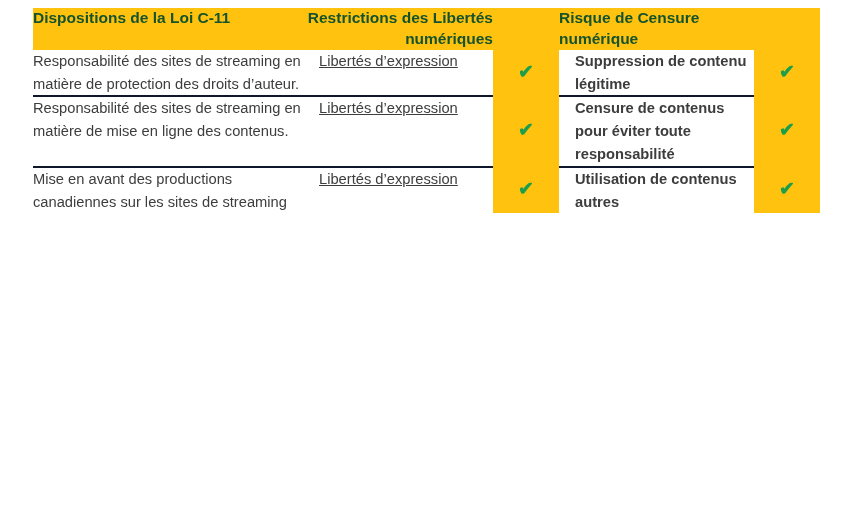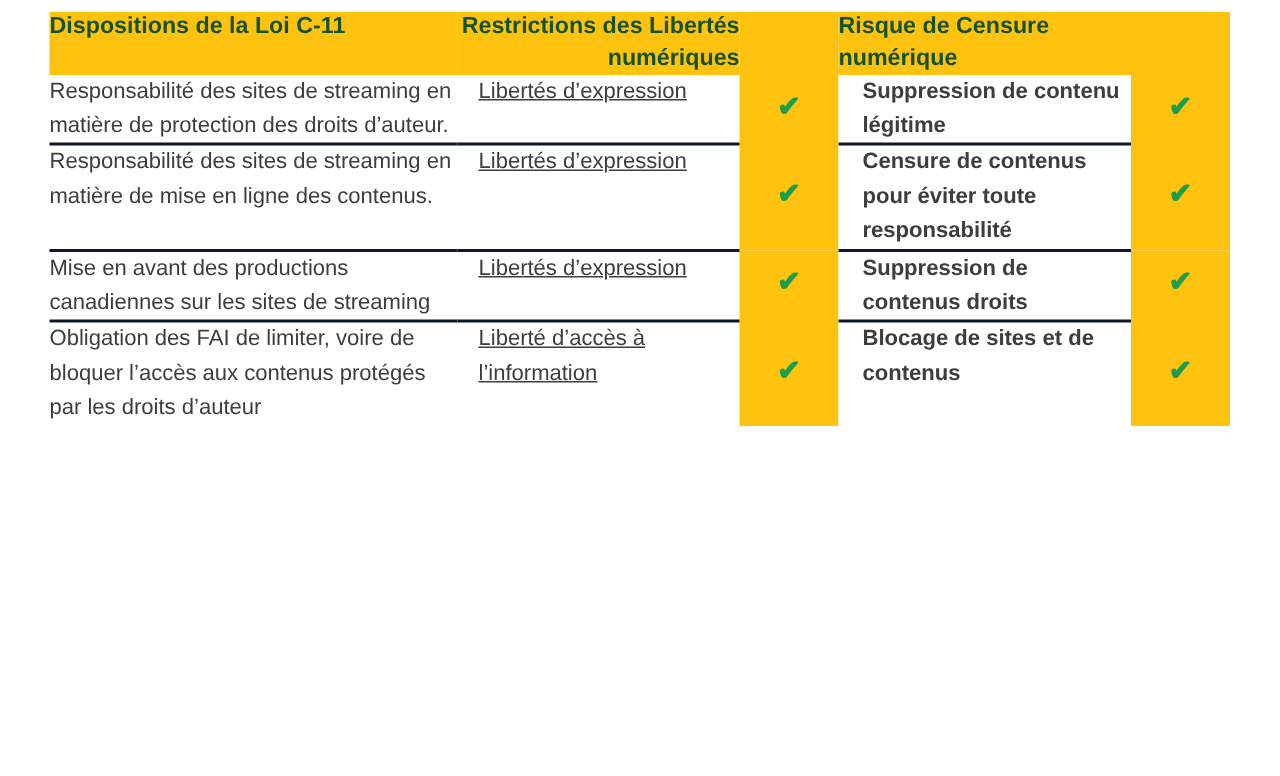--- a/index.html
+++ b/index.html
@@ -96,25 +96,18 @@
         <td class="c-text-1">Responsabilité des sites de streaming en matière de mise en ligne des contenus.</td>
         <td class="c-text-2">Libertés d’expression</td>
         <td class="check"><span class="tick">✔</span></td>
         <td class="c-text-4">Censure de contenus pour éviter toute responsabilité</td>
         <td class="check"><span class="tick">✔</span></td>
       </tr>
       <tr>
         <td class="c-text-1">Mise en avant des productions canadiennes sur les sites de streaming</td>
         <td class="c-text-2">Libertés d’expression</td>
         <td class="check"><span class="tick">✔</span></td>
-        <td class="c-text-4">Suppression de contenus droits</td>
-        <td class="check"><span class="tick">✔</span></td>
-      </tr>
-      <tr>
-        <td class="c-text-1">Obligation des FAI de limiter, voire de bloquer l’accès aux contenus protégés par les droits d’auteur</td>
-        <td class="c-text-2">Liberté d’accès à l’information</td>
-        <td class="check"><span class="tick">✔</span></td>
-        <td class="c-text-4">Blocage de sites et de contenus</td>
+        <td class="c-text-4">Utilisation de contenus autres</td>
         <td class="check"><span class="tick">✔</span></td>
       </tr>
     </tbody>
   </table>
 </div>
 
 </body></html>

